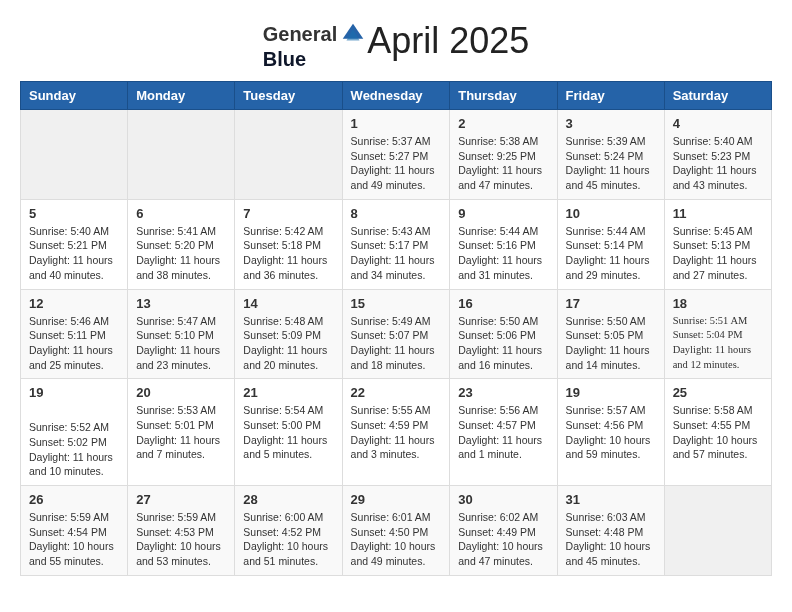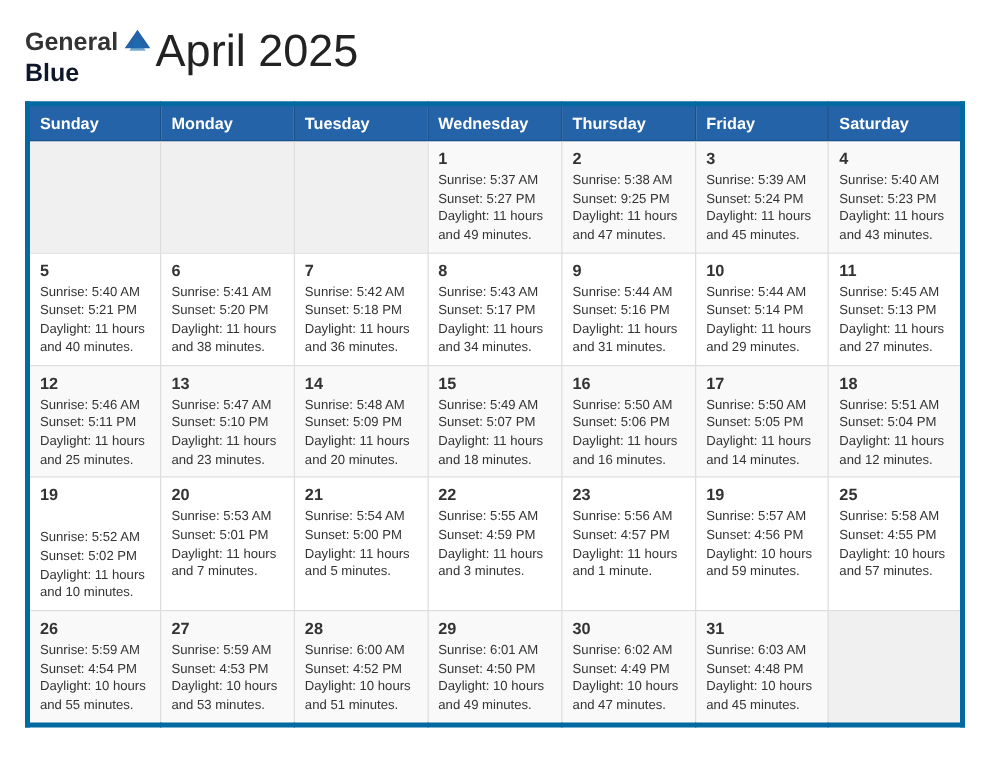--- a/index.html
+++ b/index.html
@@ -5,21 +5,21 @@
     * { box-sizing: border-box; margin: 0; padding: 0; }
     body {
       font-family: Arial, sans-serif;
       background: #fff;
       width: 792px;
       min-height: 612px;
       padding: 20px;
     }
     .header {
       display: flex;
-      justify-content: flex-start;
+      justify-content: center;
       align-items: flex-start;
       margin-bottom: 10px;
     }
     .logo {
       display: flex;
       flex-direction: column;
       align-items: flex-start;
     }
     .logo-text {
       display: flex;
@@ -48,21 +48,21 @@
       font-weight: normal;
       color: #222;
     }
     .location {
       font-size: 16px;
       color: #555;
     }
     .calendar {
       width: 100%;
       border-collapse: collapse;
-      border: 4px solid #0369a1;
+      border: 1px solid #0369a1;
       padding-left: 36px;
     }
     .calendar th {
       background-color: #2563a8;
       color: #fff;
       text-align: left;
       padding: 6px 8px;
       font-size: 13px;
       font-weight: bold;
       border: 1px solid #1a4f8a;
@@ -252,21 +252,21 @@
         </td>
         <td>
           <span class="day-num">17</span>
           <div class="cell-info" style="white-space: pre-line;">Sunrise: 5:50 AM
 Sunset: 5:05 PM
 Daylight: 11 hours
 and 14 minutes.</div>
         </td>
         <td>
           <span class="day-num">18</span>
-          <div class="cell-info" style="white-space: pre-line;">Sunrise: 5:51 AM
+          <div class="cell-info" style="white-space: pre-line; font-family: Liberation Serif, serif;">Sunrise: 5:51 AM
 Sunset: 5:04 PM
 Daylight: 11 hours
 and 12 minutes.</div>
         </td>
       </tr>
       <tr>
         <td>
           <span class="day-num">19</span>
           <div class="cell-info" style="white-space: pre-line; margin-top: 20px;">Sunrise: 5:52 AM
 Sunset: 5:02 PM

